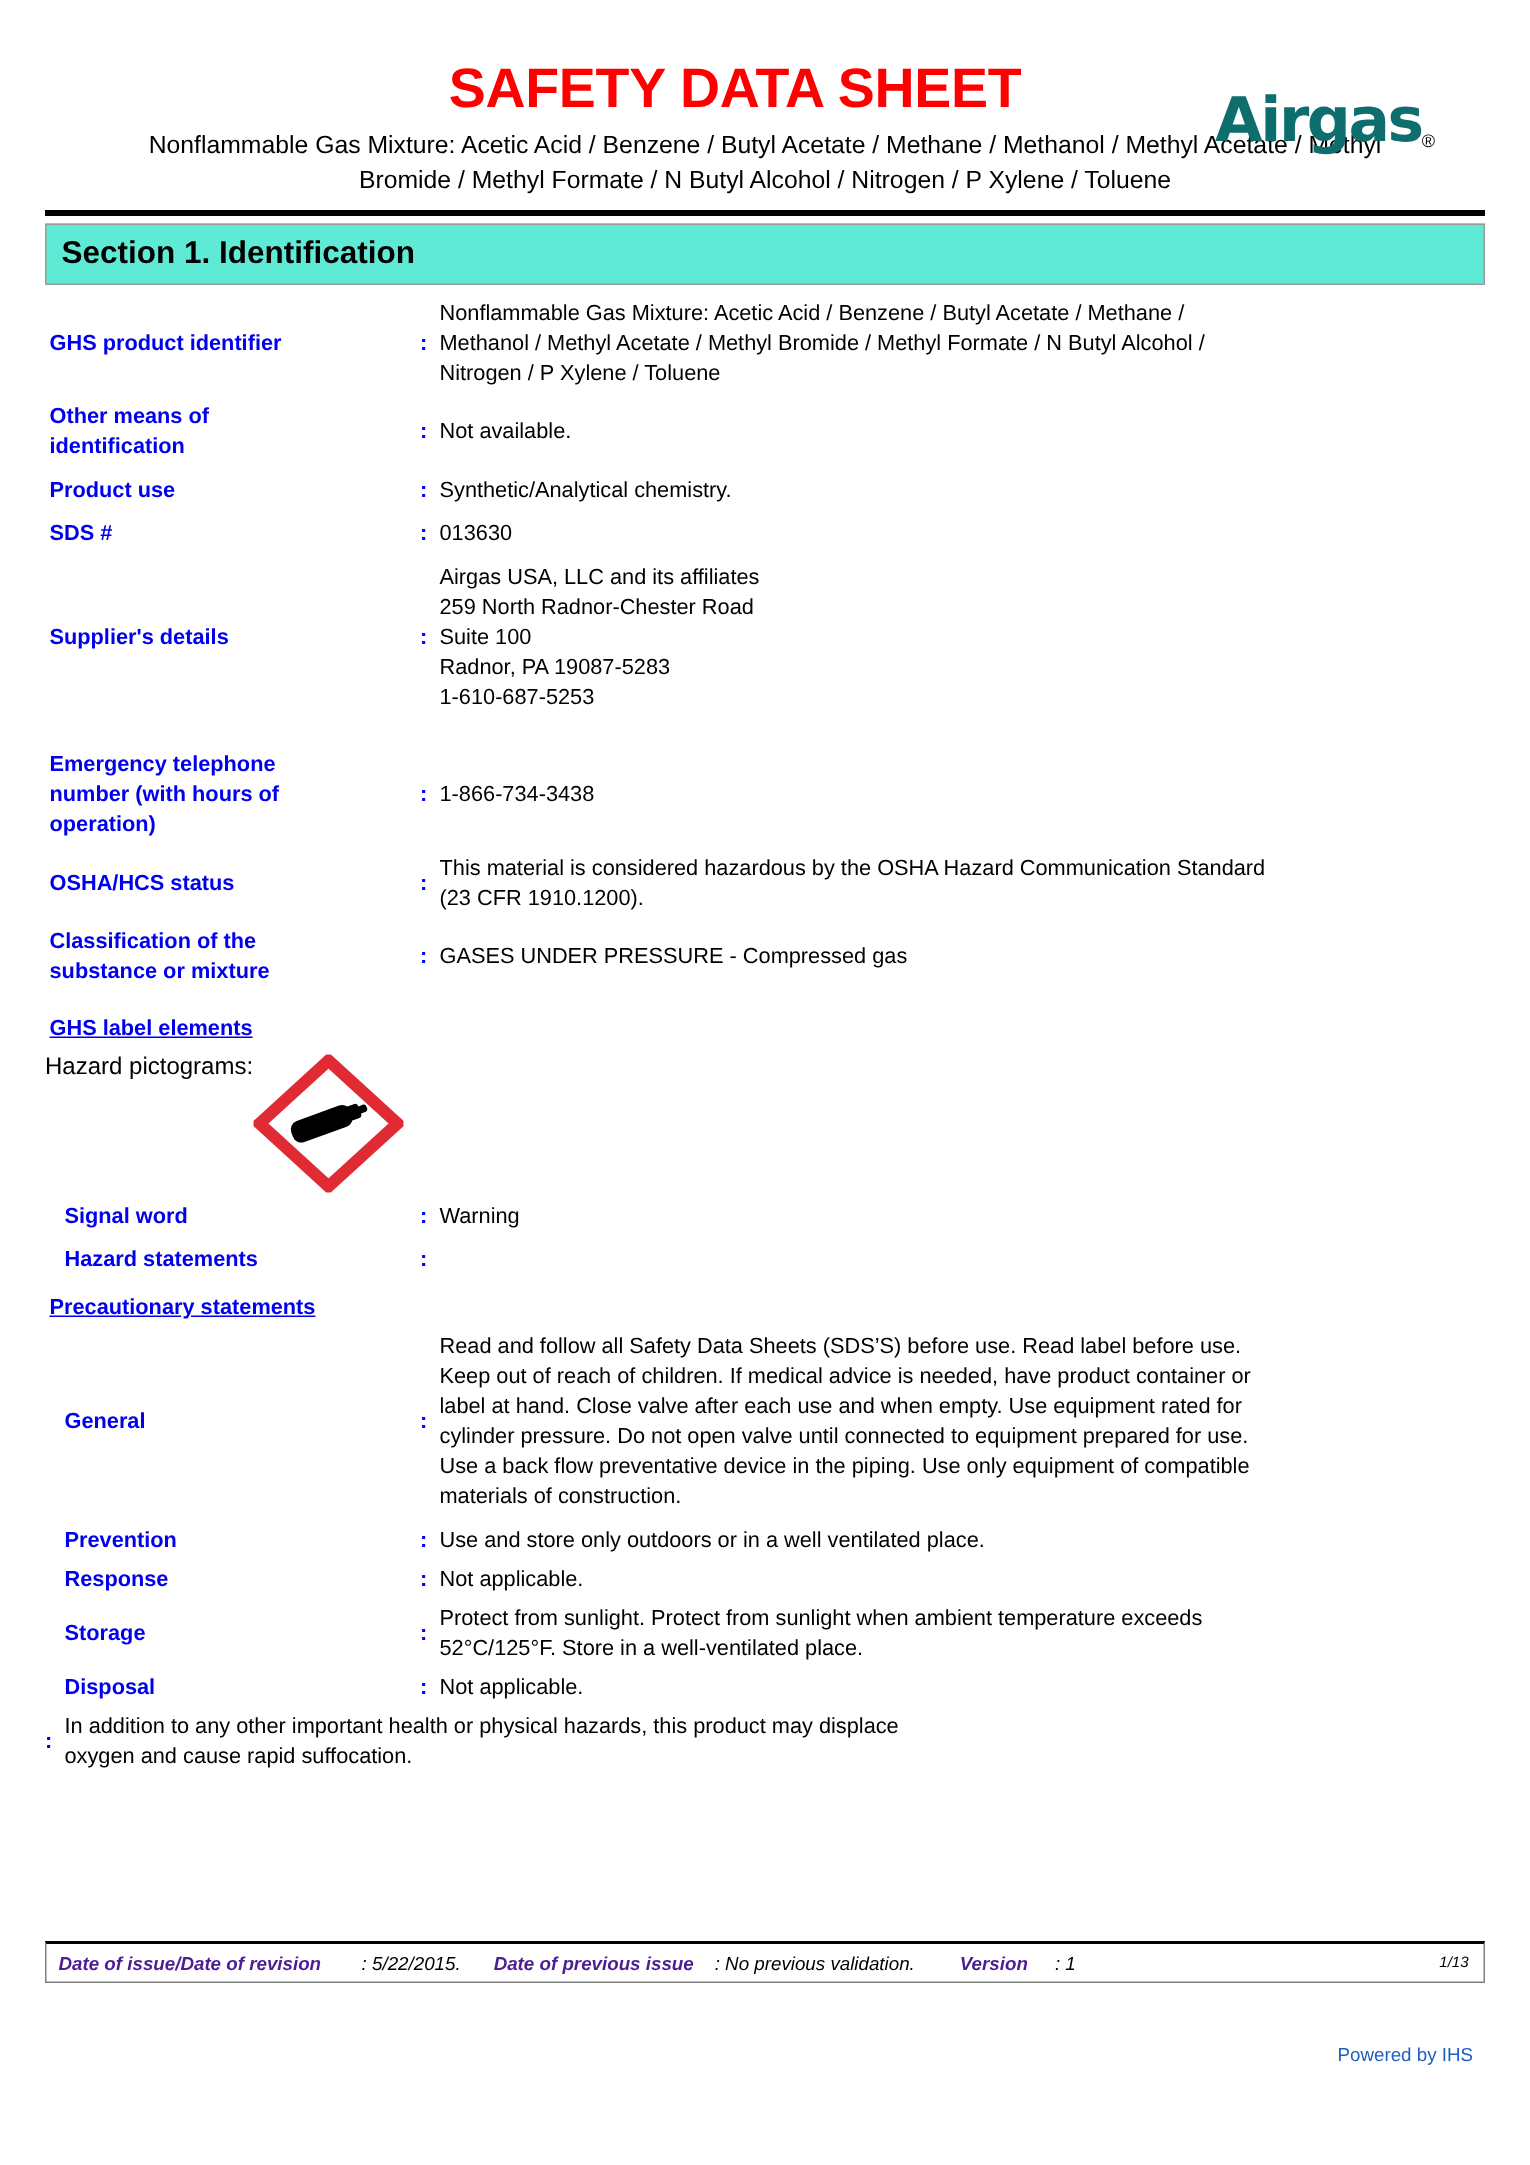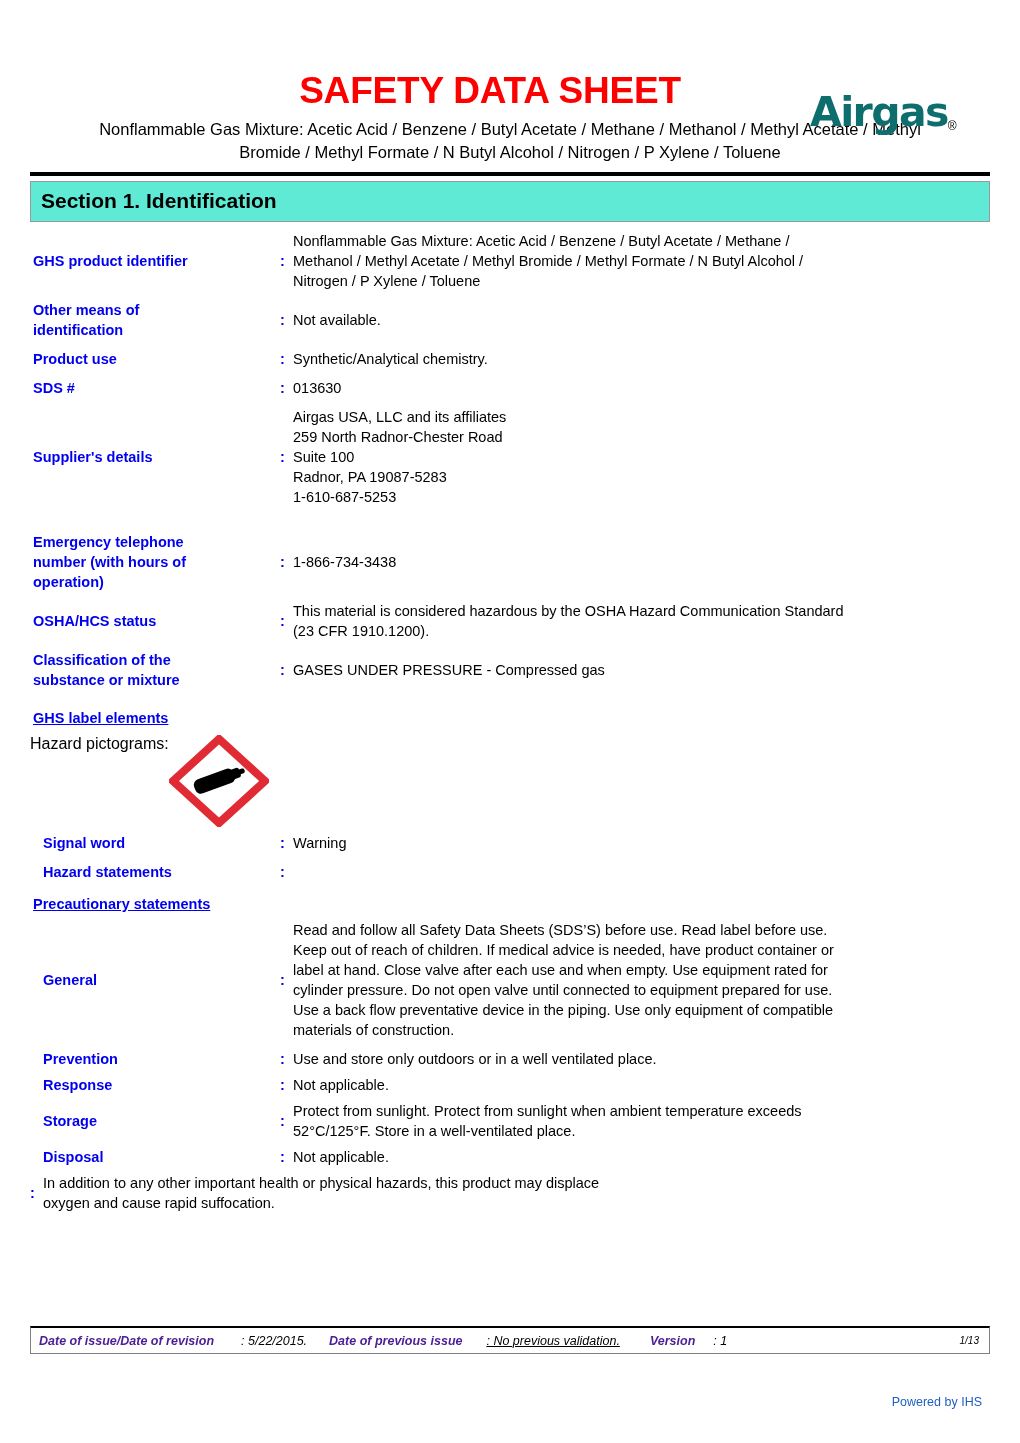--- a/index.html
+++ b/index.html
@@ -16,21 +16,20 @@
     color: #000000;
     -webkit-font-smoothing: antialiased;
   }
 
   .page {
     position: relative;
     width: 1020px;
     height: 1011px;
     box-sizing: border-box;
     padding: 0 30px;
-    margin-top: 32px;
   }
 
   
   .doc-header {
     position: relative;
     padding-top: 38px;
   }
   .doc-title {
     text-align: center;
     color: #FF0000;
@@ -173,21 +172,21 @@
     font-weight: bold;
     font-style: italic;
   }
   .footer-bar .f-val {
     color: #000000;
     font-style: italic;
   }
   .f-c1 { padding-left: 8px; }
   .f-c2 { padding-left: 27px; }
   .f-c3 { padding-left: 22px; }
-  .f-c4 { padding-left: 24px; text-decoration: underline; }
+  .f-c4 { padding-left: 14px; }
   .f-c5 { padding-left: 30px; }
   .f-c6 { padding-left: 18px; }
   .f-page {
     margin-left: auto;
     padding-right: 10px;
     font-style: italic;
     font-size: 10px;
   }
   .powered {
     position: absolute;

